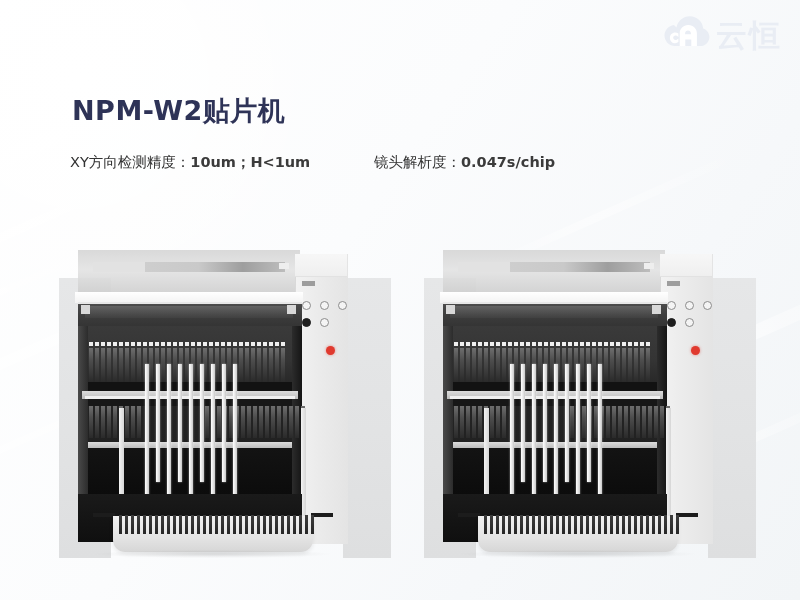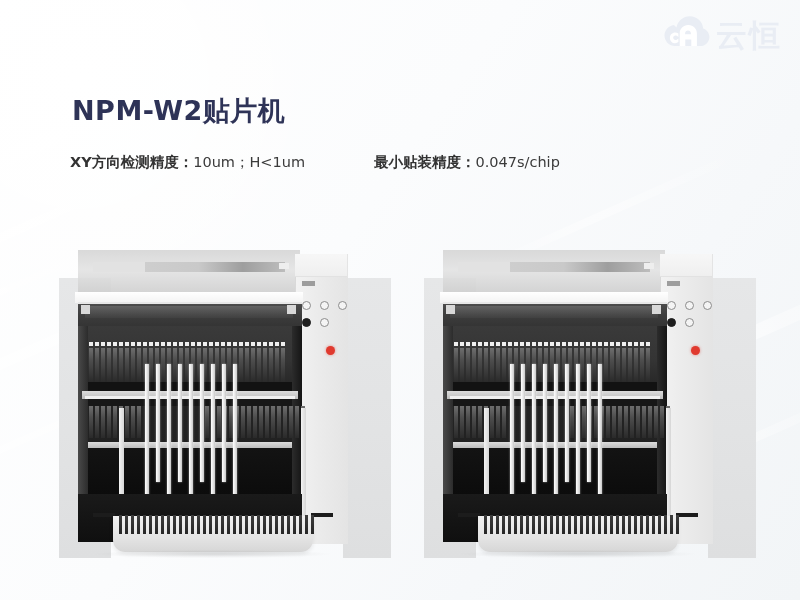--- a/index.html
+++ b/index.html
@@ -90,22 +90,22 @@
     row-gap: 10px;
     column-gap: 4px;
   }
   .spec {
     font-size: 14.5px;
     color: #3b3b3b;
     line-height: 20px;
     white-space: nowrap;
     font-family: "DejaVu Sans", "Liberation Sans", sans-serif;
   }
-  .spec .k { color: #333333; font-weight: bold; }
-  .spec .v { color: #3b3b3b; }
+  .spec .k { color: #333333; }
+  .spec .v { color: #3b3b3b; font-weight: bold; }
 
   
   .machine-row {
     position: absolute;
     left: 0;
     top: 236px;
     width: 800px;
     height: 330px;
   }
   .machine {
@@ -346,21 +346,21 @@
     <span class="logo-text">云恒</span>
   </div>
 
   <div class="title">NPM-W2贴片机</div>
 
   <div class="specs">
     <div class="spec">
       <span class="k">XY方向检测精度：</span><span class="v">10um；H&lt;1um</span>
     </div>
     <div class="spec">
-      <span class="k">最小贴装精度：</span><span class="v">0.047s/chip</span>
+      <span class="k">镜头解析度：</span><span class="v">0.047s/chip</span>
     </div>
   </div>
 
   <div class="machine-row">
 
     <div class="machine m1">
       <div class="backwall left"></div>
       <div class="backwall right"></div>
 
       <div class="hood"></div>

